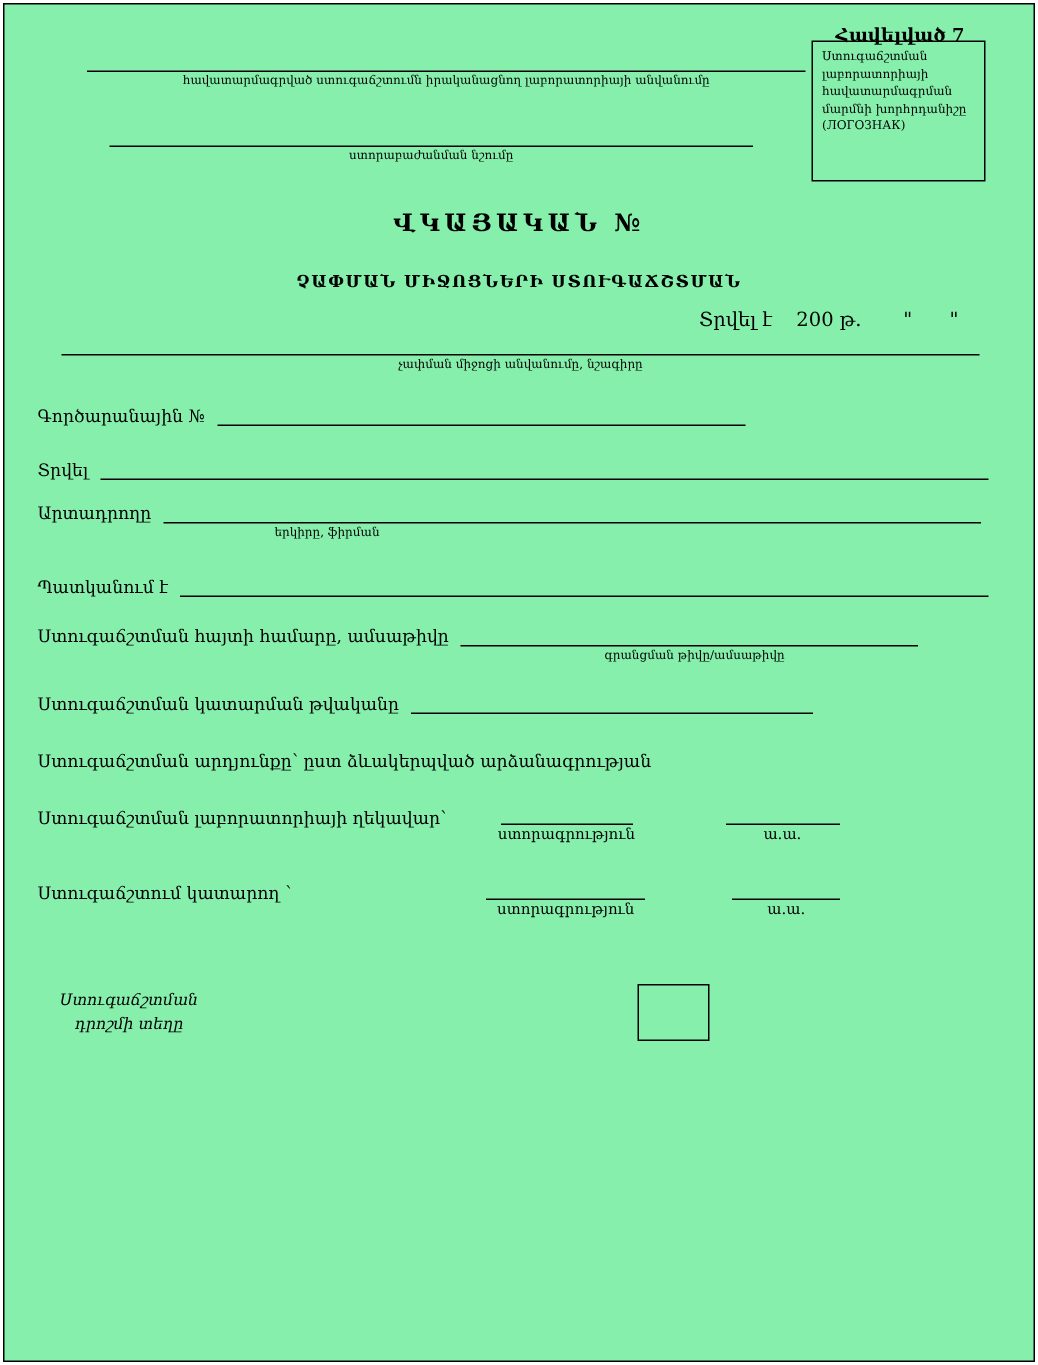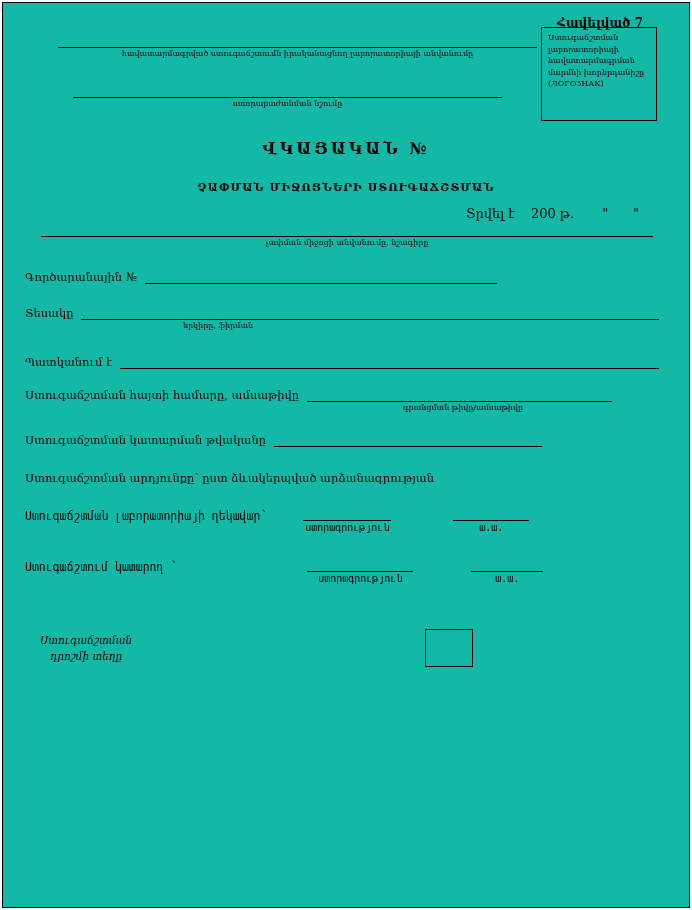--- a/index.html
+++ b/index.html
@@ -8,21 +8,21 @@
     width:692px; height:910px;
     font-family:"DejaVu Serif", serif;
     color:#000;
     position:relative;
   }
   .page {
     position:relative;
     width:688px; height:906px;
     margin:2px;
     border:1px solid #000;
-    background:#14b8a6;
+    background:#86efac;
     overflow:hidden;
   }
   .appendix {
     text-align:right;
     font-weight:bold;
     font-size:12px;
     padding:13px 46px 0 0;
   }
   .header { position:relative; }
   .hline { border-bottom:1px solid #000; height:13px; }
@@ -90,21 +90,20 @@
   .fill-application { margin-right:47px; }
   .cap-application { width:260px; margin:1px 0 0 330px; }
   .row-date { margin-top:20px; }
   .fill-date { margin-right:117px; }
   .row-result { margin-top:24px; }
   .sig-row {
     display:flex;
     align-items:flex-start;
     font-size:11.5px;
     padding-left:22px;
-    font-family:Liberation Mono, monospace;
   }
   .sig-row .label { white-space:nowrap; }
   .sig-block { display:flex; flex-direction:column; align-items:center; }
   .sig-line { border-bottom:1px solid #000; height:12px; width:100%; }
   .sig-cap { font-size:10px; margin-top:1px;text-align:center; }
   .sig-row-1 { margin-top:24px; }
   .sig-row-1 .blk-a { width:88px; margin-left:36px; }
   .sig-row-1 .blk-b { width:76px; margin-left:62px; }
   .sig-row-2 { margin-top:26px; }
   .sig-row-2 .blk-a { width:106px; margin-left:130px; }
@@ -155,24 +154,28 @@
 
   <div class="full-line"></div>
   <div class="caption cap-full">չափման միջոցի անվանումը, նշագիրը</div>
 
   <div class="row row-factory">
     <span class="label">Գործարանային №</span>
     <span class="fill fill-factory"></span>
   </div>
 
   <div class="row row-type">
-    <span class="label">Տեսակը</span>
+    <span class="label">Տրվել</span>
     <span class="fill fill-type"></span>
   </div>
 
+  <div class="row row-manufacturer">
+    <span class="label">Արտադրողը</span>
+    <span class="fill fill-manufacturer"></span>
+  </div>
   <div class="caption cap-manufacturer">երկիրը, ֆիրման</div>
 
   <div class="row row-belongs">
     <span class="label">Պատկանում է</span>
     <span class="fill fill-belongs"></span>
   </div>
 
   <div class="row row-application">
     <span class="label">Ստուգաճշտման հայտի համարը, ամսաթիվը</span>
     <span class="fill fill-application"></span>

